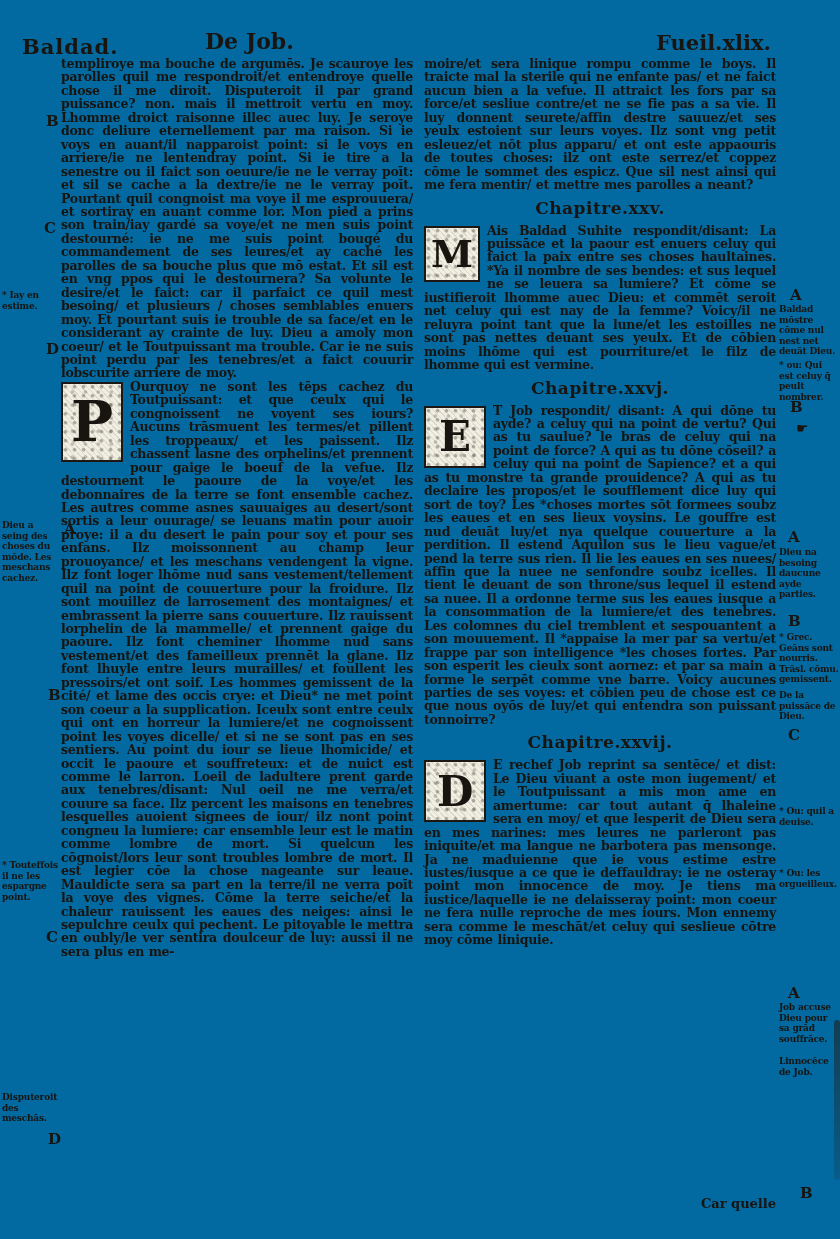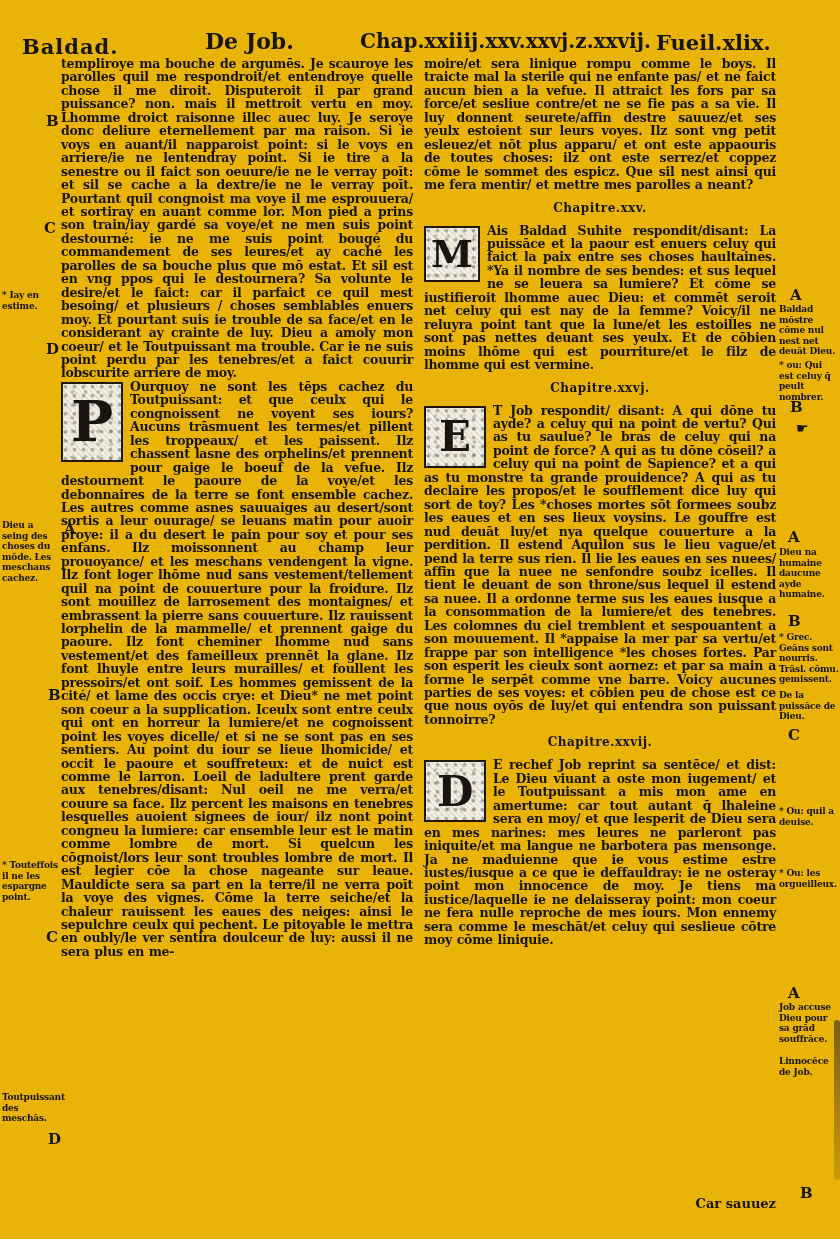--- a/index.html
+++ b/index.html
@@ -3,21 +3,21 @@
 <meta charset="utf-8">
 <style>
   html,body{margin:0;padding:0;}
   body{
     width:840px;height:1239px;
     background:#e8e6e0;
     font-family:"DejaVu Serif", serif;
   }
   #page{
     position:relative;width:840px;height:1239px;overflow:hidden;
-    background:#eab308;
+    background:#0369a1;
     color:#18140f;
   }
   
   .runhead{
     position:absolute;top:26px;left:0;width:840px;height:34px;
     font-weight:bold;
   }
   .runhead span{position:absolute;white-space:nowrap;}
   .rh-speaker{left:22px;top:8px;font-size:21px;letter-spacing:1px;}
   .rh-book{left:205px;top:2px;font-size:22px;}
@@ -26,21 +26,21 @@
   
   .col{
     position:absolute;top:57px;width:352px;
     font-size:12.5px;line-height:13.45px;
     font-weight:bold;text-align:justify;
     letter-spacing:-0.25px;word-spacing:0.5px;
   }
   .col-left{left:61px;}
   .col-right{left:424px;}
   .chap-heading{
-    text-align:center;font-size:12px;font-weight:bold;
+    text-align:center;font-size:17px;font-weight:bold;
     letter-spacing:0.5px;margin:7px 0 7px 0;line-height:18px;
   }
   .dropcap{
     float:left;
     border:2.5px solid #1c1712;
     display:flex;align-items:center;justify-content:center;
     font-weight:bold;
     margin:2px 7px 1px 0;
     background-color:#f1eee2;
     background-image:
@@ -73,21 +73,20 @@
   }
 </style>
 </head>
 <body>
 
 <div id="page">
 
   <div class="runhead">
     <span class="rh-speaker">Baldad.</span>
     <span class="rh-book">De Job.</span>
-    <span class="rh-chaps">Chap.xxiiij.xxv.xxvj.z.xxvij.</span>
     <span class="rh-folio">Fueil.xlix.</span>
   </div>
 
   <div class="col col-left">
     <div>templiroye ma bouche de argumēs. Je scauroye les parolles quil me respondroit/et entendroye quelle chose il me diroit. Disputeroit il par grand puissance? non. mais il mettroit vertu en moy. Lhomme droict raisonne illec auec luy. Je seroye donc deliure eternellement par ma raison. Si ie voys en auant/il napparoist point: si le voys en arriere/ie ne lentendray point. Si ie tire a la senestre ou il faict son oeuure/ie ne le verray poīt: et sil se cache a la dextre/ie ne le verray poīt. Pourtant quil congnoist ma voye il me esprouuera/ et sortiray en auant comme lor. Mon pied a prins son train/iay gardé sa voye/et ne men suis point destourné: ie ne me suis point bougé du commandement de ses leures/et ay caché les parolles de sa bouche plus que mō estat. Et sil est en vng ppos qui le destournera? Sa volunte le desire/et le faict: car il parfaict ce quil mest besoing/ et plusieurs / choses semblables enuers moy. Et pourtant suis ie trouble de sa face/et en le considerant ay crainte de luy. Dieu a amoly mon coeur/ et le Toutpuissant ma trouble. Car ie ne suis point perdu par les tenebres/et a faict couurir lobscurite arriere de moy.</div>
     <div>
       <span class="dropcap big">P</span><span>Ourquoy ne sont les tēps cachez du Toutpuissant: et que ceulx qui le congnoissent ne voyent ses iours? Aucuns trāsmuent les termes/et pillent les troppeaux/ et les paissent. Ilz chassent lasne des orphelins/et prennent pour gaige le boeuf de la vefue. Ilz destournent le paoure de la voye/et les debonnaires de la terre se font ensemble cachez. Les autres comme asnes sauuaiges au desert/sont sortis a leur ouurage/ se leuans matin pour auoir proye: il a du desert le pain pour soy et pour ses enfans. Ilz moissonnent au champ leur prouoyance/ et les meschans vendengent la vigne. Ilz font loger lhōme nud sans vestement/tellement quil na point de couuerture pour la froidure. Ilz sont mouillez de larrosement des montaignes/ et embrassent la pierre sans couuerture. Ilz rauissent lorphelin de la mammelle/ et prennent gaige du paoure. Ilz font cheminer lhomme nud sans vestement/et des fameilleux prennēt la glane. Ilz font lhuyle entre leurs murailles/ et foullent les pressoirs/et ont soif. Les hommes gemissent de la cité/ et lame des occis crye: et Dieu* ne met point son coeur a la supplication. Iceulx sont entre ceulx qui ont en horreur la lumiere/et ne cognoissent point les voyes dicelle/ et si ne se sont pas en ses sentiers. Au point du iour se lieue lhomicide/ et occit le paoure et souffreteux: et de nuict est comme le larron. Loeil de ladultere prent garde aux tenebres/disant: Nul oeil ne me verra/et couure sa face. Ilz percent les maisons en tenebres lesquelles auoient signees de iour/ ilz nont point congneu la lumiere: car ensemble leur est le matin comme lombre de mort. Si quelcun les cōgnoist/lors leur sont troubles lombre de mort. Il est legier cōe la chose nageante sur leaue. Mauldicte sera sa part en la terre/il ne verra poīt la voye des vignes. Cōme la terre seiche/et la chaleur rauissent les eaues des neiges: ainsi le sepulchre ceulx qui pechent. Le pitoyable le mettra en oubly/le ver sentira doulceur de luy: aussi il ne sera plus en me-</span>
     </div>
   </div>
 
@@ -100,41 +99,41 @@
     <div class="chap-heading">Chapitre.xxvj.</div>
     <div>
       <span class="dropcap sq">E</span><span>T Job respondit/ disant: A qui dōne tu ayde? a celuy qui na point de vertu? Qui as tu saulue? le bras de celuy qui na point de force? A qui as tu dōne cōseil? a celuy qui na point de Sapience? et a qui as tu monstre ta grande prouidence? A qui as tu declaire les propos/et le soufflement dice luy qui sort de toy? Les *choses mortes sōt formees soubz les eaues et en ses lieux voysins. Le gouffre est nud deuāt luy/et nya quelque couuerture a la perdition. Il estend Aquilon sus le lieu vague/et pend la terre sus rien. Il lie les eaues en ses nuees/ affin que la nuee ne senfondre soubz icelles. Il tient le deuant de son throne/sus lequel il estend sa nuee. Il a ordonne terme sus les eaues iusque a la consommation de la lumiere/et des tenebres. Les colomnes du ciel tremblent et sespouantent a son mouuement. Il *appaise la mer par sa vertu/et frappe par son intelligence *les choses fortes. Par son esperit les cieulx sont aornez: et par sa main a forme le serpēt comme vne barre. Voicy aucunes parties de ses voyes: et cōbien peu de chose est ce que nous oyōs de luy/et qui entendra son puissant tonnoirre?</span>
     </div>
     <div class="chap-heading">Chapitre.xxvij.</div>
     <div>
       <span class="dropcap sq">D</span><span>E rechef Job reprint sa sentēce/ et dist: Le Dieu viuant a oste mon iugement/ et le Toutpuissant a mis mon ame en amertume: car tout autant q̄ lhaleine sera en moy/ et que lesperit de Dieu sera en mes narines: mes leures ne parleront pas iniquite/et ma langue ne barbotera pas mensonge. Ja ne maduienne que ie vous estime estre iustes/iusque a ce que ie deffauldray: ie ne osteray point mon innocence de moy. Je tiens ma iustice/laquelle ie ne delaisseray point: mon coeur ne fera nulle reproche de mes iours. Mon ennemy sera comme le meschāt/et celuy qui seslieue cōtre moy cōme liniquie.</span>
     </div>
   </div>
 
-  <div class="catchword">Car sauuez</div>
+  <div class="catchword">Car quelle</div>
 
   <div class="margin-letter" style="left:46px;top:112px;">B</div>
   <div class="margin-letter" style="left:44px;top:219px;">C</div>
   <div class="margin-note" style="left:2px;top:290px;width:55px;">* Iay en estime.</div>
   <div class="margin-letter" style="left:46px;top:340px;">D</div>
   <div class="margin-letter" style="left:64px;top:520px;">A</div>
   <div class="margin-note" style="left:2px;top:520px;width:58px;">Dieu a seing des choses du mōde. Les meschans cachez.</div>
   <div class="margin-letter" style="left:48px;top:686px;">B</div>
   <div class="margin-note" style="left:2px;top:860px;width:56px;">* Touteffois il ne les espargne point.</div>
   <div class="margin-letter" style="left:46px;top:928px;">C</div>
-  <div class="margin-note" style="left:2px;top:1092px;width:58px;">Toutpuissant des meschās.</div>
+  <div class="margin-note" style="left:2px;top:1092px;width:58px;">Disputeroit des meschās.</div>
   <div class="margin-letter" style="left:48px;top:1130px;">D</div>
 
   <div class="margin-letter" style="left:790px;top:286px;">A</div>
   <div class="margin-note" style="left:779px;top:304px;width:60px;">Baldad mōstre cōme nul nest net deuāt Dieu.</div>
   <div class="margin-note" style="left:779px;top:360px;width:60px;">* ou: Qui est celuy q̄ peult nombrer.</div>
   <div class="margin-letter" style="left:790px;top:398px;">B</div>
   <div class="manicule" style="left:796px;top:420px;">☛</div>
   <div class="margin-letter" style="left:788px;top:528px;">A</div>
-  <div class="margin-note" style="left:779px;top:547px;width:60px;">Dieu na humaine daucune ayde humaine.</div>
+  <div class="margin-note" style="left:779px;top:547px;width:60px;">Dieu na besoing daucune ayde parties.</div>
   <div class="margin-letter" style="left:788px;top:612px;">B</div>
   <div class="margin-note" style="left:779px;top:632px;width:60px;">* Grec. Geāns sont nourris. Trāsl. cōmu. gemissent.</div>
   <div class="margin-note" style="left:779px;top:690px;width:60px;">De la puissāce de Dieu.</div>
   <div class="margin-letter" style="left:788px;top:726px;">C</div>
   <div class="margin-note" style="left:779px;top:806px;width:60px;">* Ou: quil a deuise.</div>
   <div class="margin-note" style="left:779px;top:836px;width:60px;margin-top:32px;">* Ou: les orgueilleux.</div>
   <div class="margin-letter" style="left:788px;top:984px;">A</div>
   <div class="margin-note" style="left:779px;top:1002px;width:60px;">Job accuse Dieu pour sa grād souffrāce.</div>
   <div class="margin-note" style="left:779px;top:1056px;width:60px;">Linnocēce de Job.</div>
   <div class="margin-letter" style="left:800px;top:1184px;">B</div>

